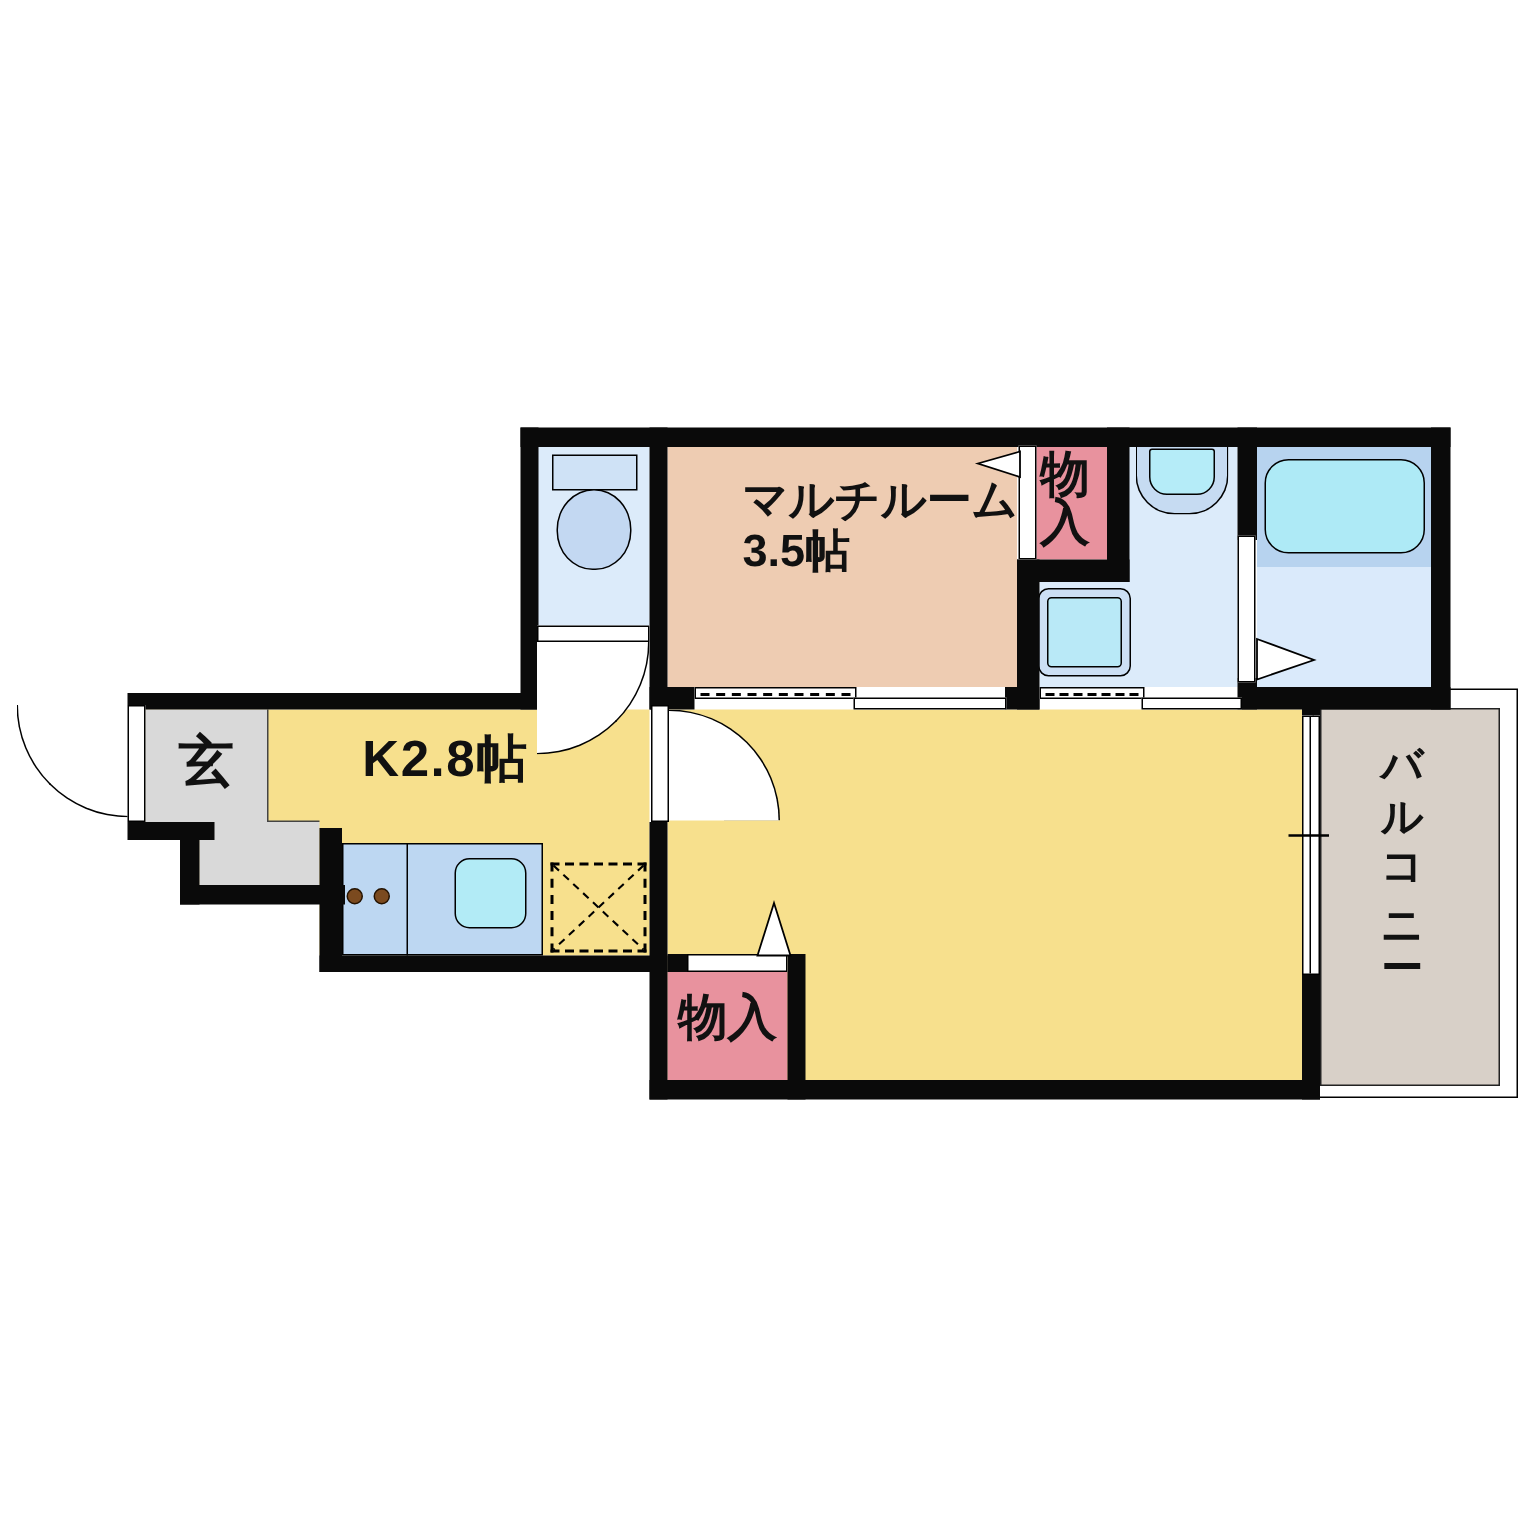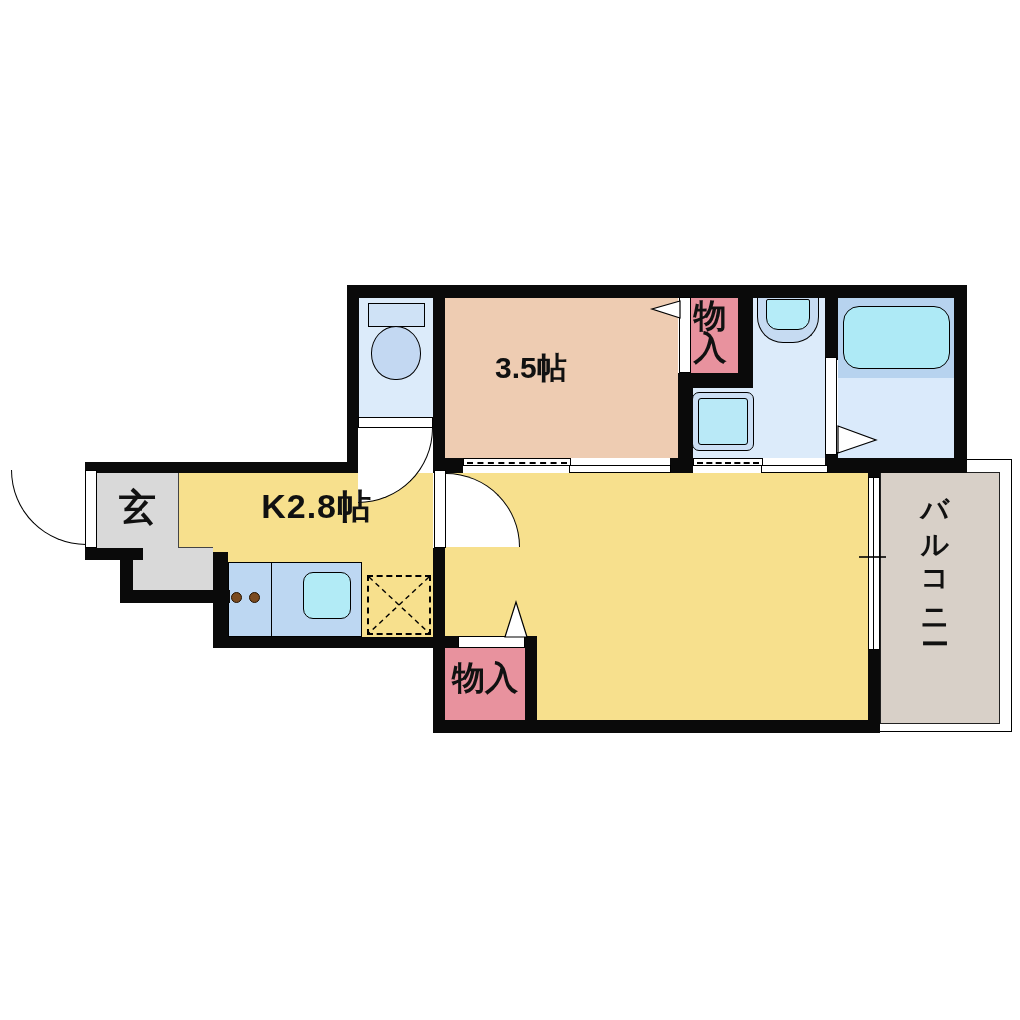--- a/index.html
+++ b/index.html
@@ -123,22 +123,23 @@
     <polygon points="680,301 652,309 680,318" fill="#ffffff" stroke="#000" stroke-width="1.2"></polygon>
     <polygon points="838,426 876,440 838,453" fill="#ffffff" stroke="#000" stroke-width="1.2"></polygon>
     <polygon points="516,602 505,637 527,637" fill="#ffffff" stroke="#000" stroke-width="1.2"></polygon>
     <line x1="369" y1="577" x2="429" y2="633" stroke="#000" stroke-width="1.4" stroke-dasharray="5 4"></line>
     <line x1="429" y1="577" x2="369" y2="633" stroke="#000" stroke-width="1.4" stroke-dasharray="5 4"></line>
     <line x1="859" y1="557" x2="886" y2="557" stroke="#000" stroke-width="1.6"></line>
   </svg>
 
   <div class="label" style="left:97px;top:489px;width:81px;font-size:37px;text-align:center;">玄</div>
 
-  <div class="label" style="left:222px;top:489px;width:150px;font-size:34px;text-align:right;letter-spacing:1px;">K2.8帖</div>
+  <div class="label" style="left:222px;top:489px;width:150px;font-size:34px;text-align:center;letter-spacing:1px;">K2.8帖</div>
 
+  <div class="label" style="left:495px;top:318px;font-size:30px;text-align:left;">マルチルーム</div>
   <div class="label" style="left:495px;top:352px;font-size:30px;text-align:center;">3.5帖</div>
 
 
   <div class="label" style="left:690px;top:300px;width:40px;font-size:33px;line-height:0.98;white-space:normal;word-break:break-all;text-align:center;">物入</div>
 
   <div class="label" style="left:437px;top:661px;width:96px;font-size:33px;text-align:center;">物入</div>
 
   <div class="label" style="left:920px;top:478px;height:245px;font-size:28px;writing-mode:vertical-rl;letter-spacing:6px;">バルコニー</div>
 
 </div>

